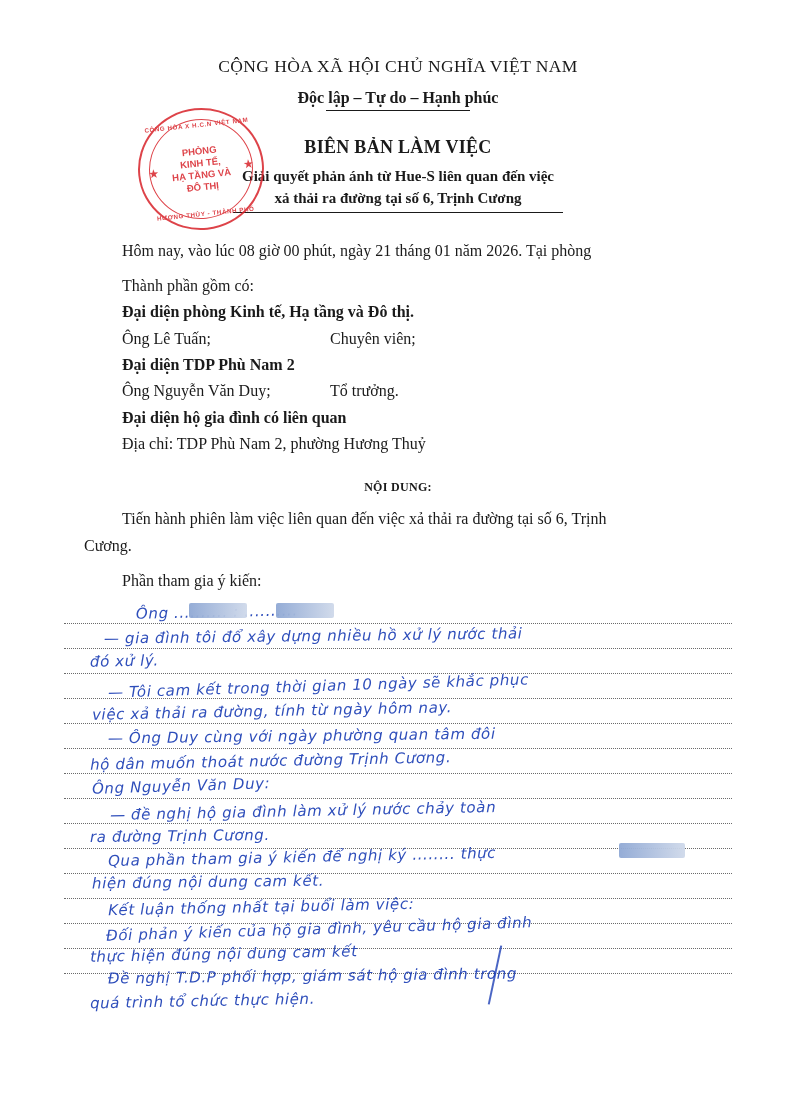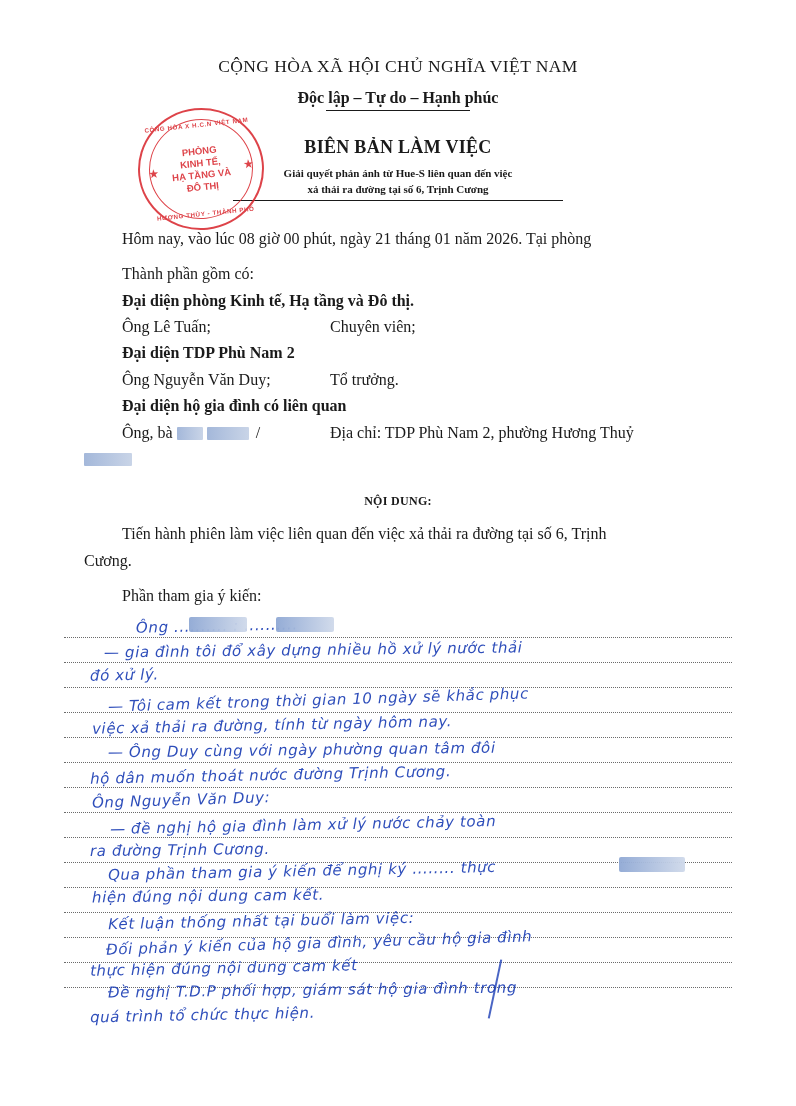--- a/index.html
+++ b/index.html
@@ -48,21 +48,21 @@
   }
   .doc-title {
     margin-top: 30px;
     font-size: 18px;
     font-weight: bold;
     letter-spacing: 0.3px;
   }
   .doc-subtitle {
     margin: 8px auto 0;
     width: 430px;
-    font-size: 11px;
+    font-size: 15px;
     font-weight: bold;
     line-height: 1.45;
     position: relative;
   }
   .doc-subtitle::after {
     content: "";
     position: absolute;
     left: 50px;
     right: 50px;
     bottom: -3px;
@@ -254,26 +254,20 @@
     </div>
 
     <div class="indent bold">Đại diện TDP Phù Nam 2</div>
     <div class="indent row-two">
       <span class="c1">Ông Nguyễn Văn Duy;</span>
       <span class="c2">Tổ trưởng.</span>
     </div>
 
     <div class="indent bold">Đại diện hộ gia đình có liên quan</div>
     <div class="indent row-two">
-      <span class="c1">
-        <span>Ông, bà</span>
-        <span class="redact" style="width:26px;"></span><span class="redact" style="width:42px;margin-left:4px;"></span>
-        <span style="margin:0 3px;">/</span>
-        <span class="redact" style="width:48px;"></span>
-      </span>
       <span class="c2">Địa chỉ: TDP Phù Nam 2, phường Hương Thuỷ</span>
     </div>
 
     <div class="section-title">NỘI DUNG:</div>
     <div class="indent para">Tiến hành phiên làm việc liên quan đến việc xả thải ra đường tại số 6, Trịnh</div>
     <div>Cương.</div>
 
     <div class="indent para">Phần tham gia ý kiến:</div>
   </div>
 

